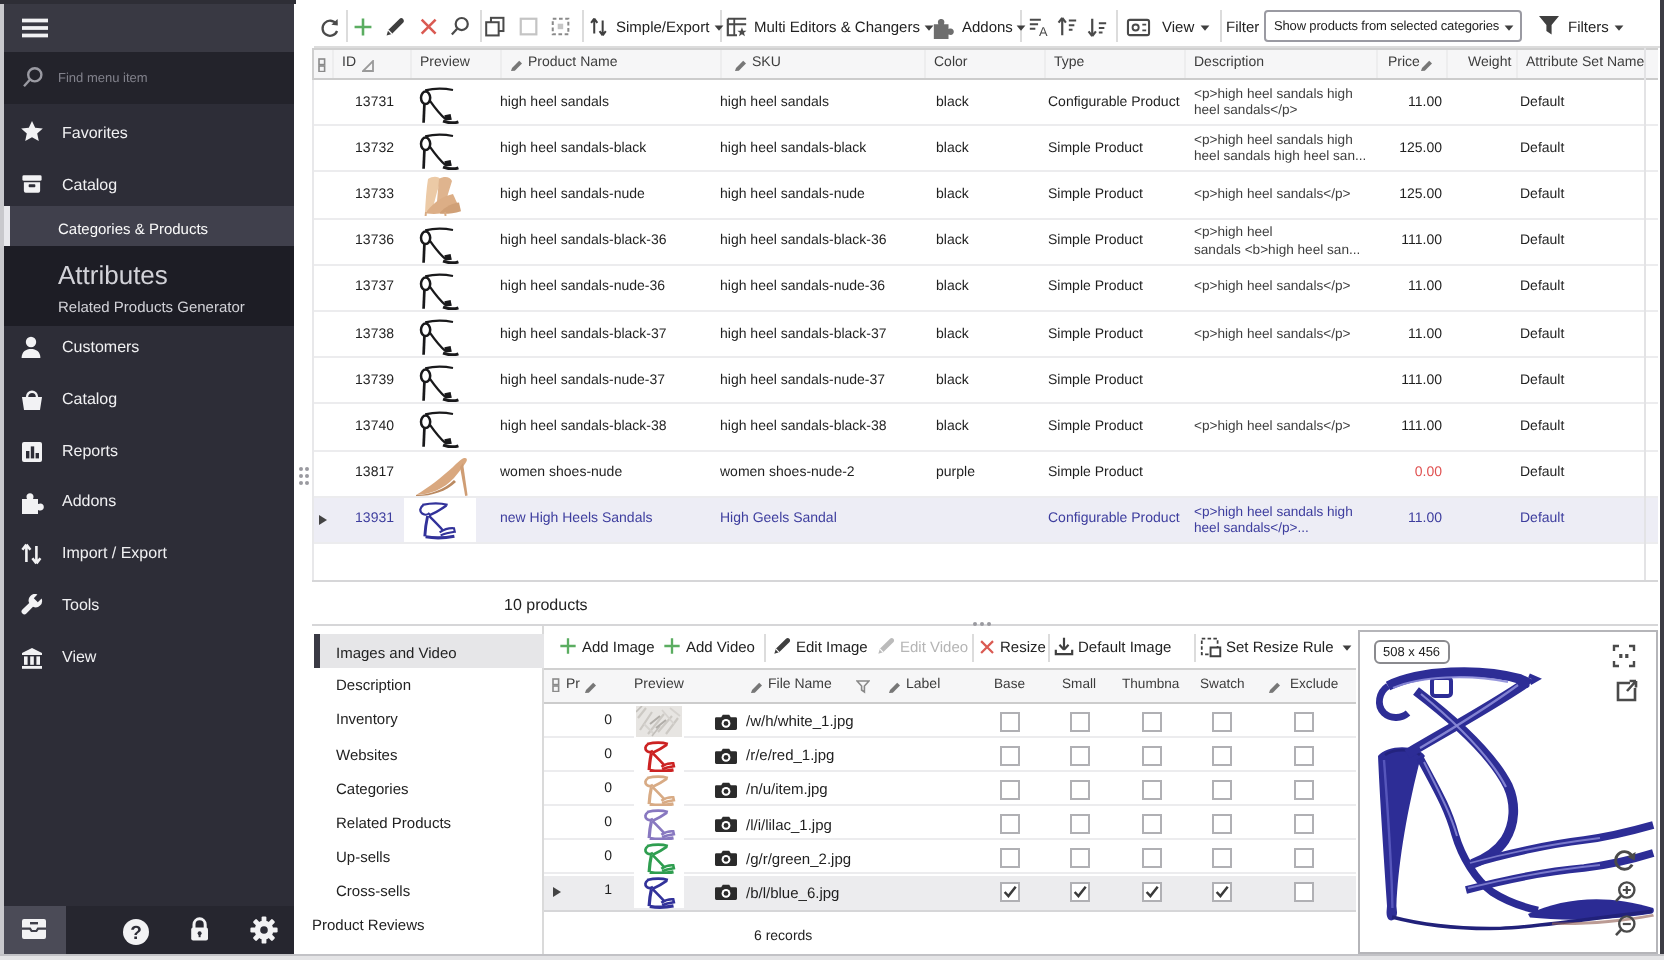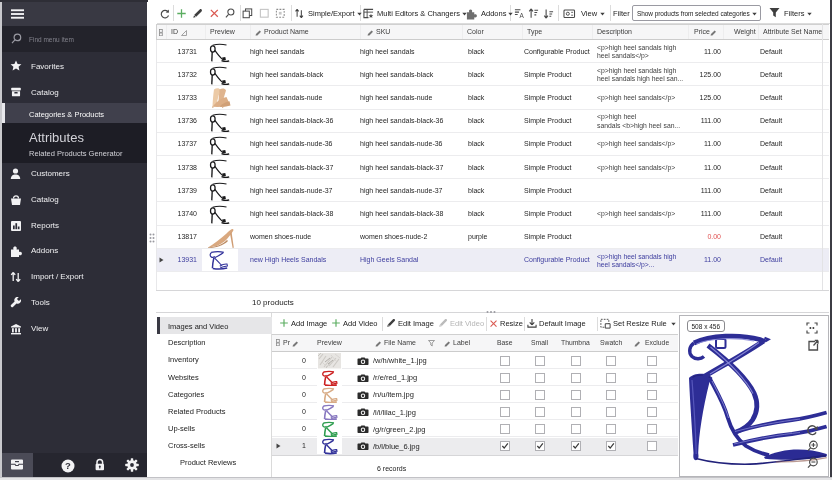--- a/index.html
+++ b/index.html
@@ -434,21 +434,21 @@
     <div style="position:absolute;left:157px;top:317px;width:115px;height:17px;background:#e6e6e8"></div>
     <div style="position:absolute;left:157px;top:317px;width:3px;height:17px;background:#3a3a44"></div>
     <div style="position:absolute;left:168px;top:321.5px;white-space:nowrap;font-size:7.5px;color:#222">Images and Video</div>
     <div style="position:absolute;left:168px;top:337.8px;white-space:nowrap;font-size:7.5px;color:#222">Description</div>
     <div style="position:absolute;left:168px;top:355.3px;white-space:nowrap;font-size:7.5px;color:#222">Inventory</div>
     <div style="position:absolute;left:168px;top:372.8px;white-space:nowrap;font-size:7.5px;color:#222">Websites</div>
     <div style="position:absolute;left:168px;top:389.8px;white-space:nowrap;font-size:7.5px;color:#222">Categories</div>
     <div style="position:absolute;left:168px;top:406.8px;white-space:nowrap;font-size:7.5px;color:#222">Related Products</div>
     <div style="position:absolute;left:168px;top:423.8px;white-space:nowrap;font-size:7.5px;color:#222">Up-sells</div>
     <div style="position:absolute;left:168px;top:440.8px;white-space:nowrap;font-size:7.5px;color:#222">Cross-sells</div>
-    <div style="position:absolute;left:180px;top:457.8px;white-space:nowrap;font-size:7.5px;color:#222">Product Reviews</div>
+    <div style="position:absolute;left:156px;top:457.8px;white-space:nowrap;font-size:7.5px;color:#222">Product Reviews</div>
     <svg style="position:absolute;left:279px;top:318px" width="10" height="10" viewBox="0 0 12 12">
       <path d="M6 1.4 V10.6 M1.4 6 H10.6" stroke="#5bad61" stroke-width="1.4" fill="none"></path>
     </svg>
     <div style="position:absolute;left:291px;top:319.3px;white-space:nowrap;font-size:7.5px;color:#222">Add Image</div>
     <svg style="position:absolute;left:331px;top:318px" width="10" height="10" viewBox="0 0 12 12">
       <path d="M6 1.4 V10.6 M1.4 6 H10.6" stroke="#5bad61" stroke-width="1.4" fill="none"></path>
     </svg>
     <div style="position:absolute;left:343px;top:319.3px;white-space:nowrap;font-size:7.5px;color:#222">Add Video</div>
     <div class="sep" style="left:382px;top:317px;height:14px"></div>
     <svg style="position:absolute;left:386px;top:318px" width="10" height="10" viewBox="0 0 12 12">

